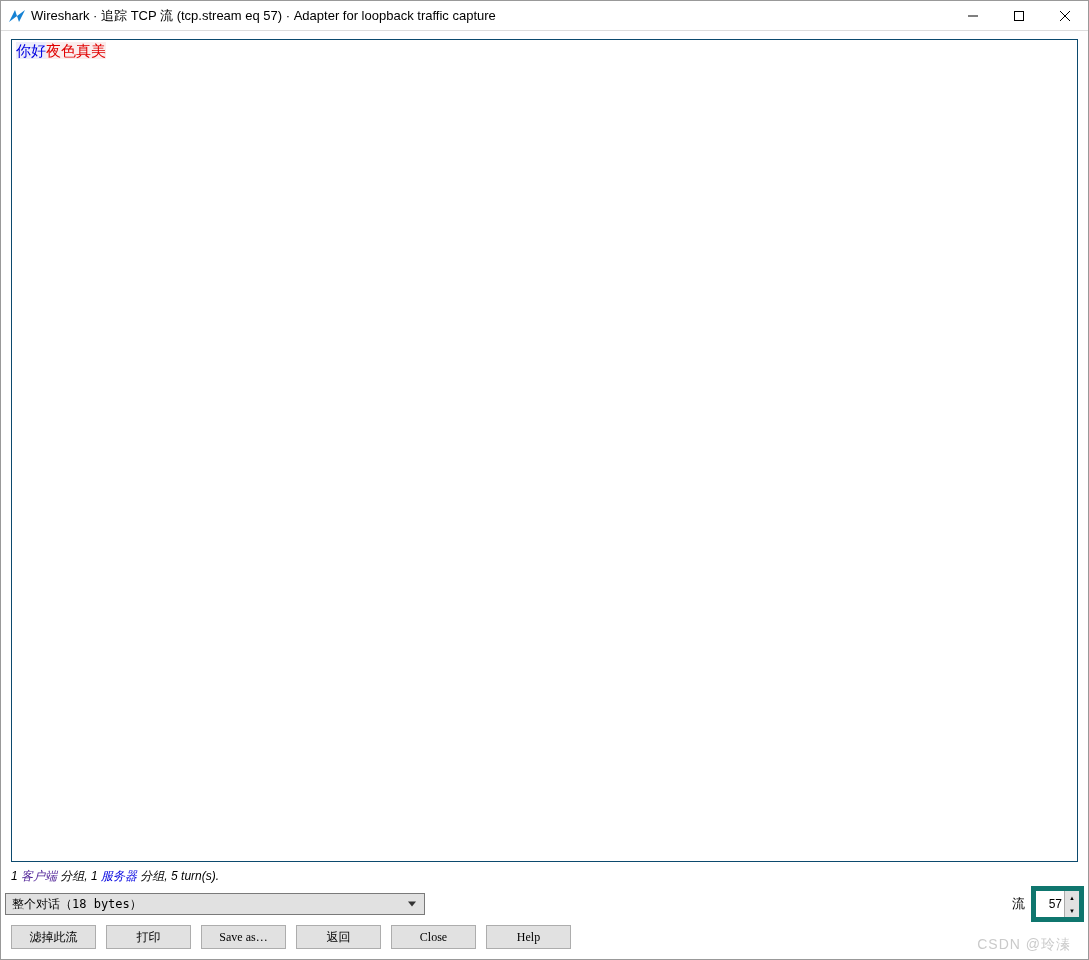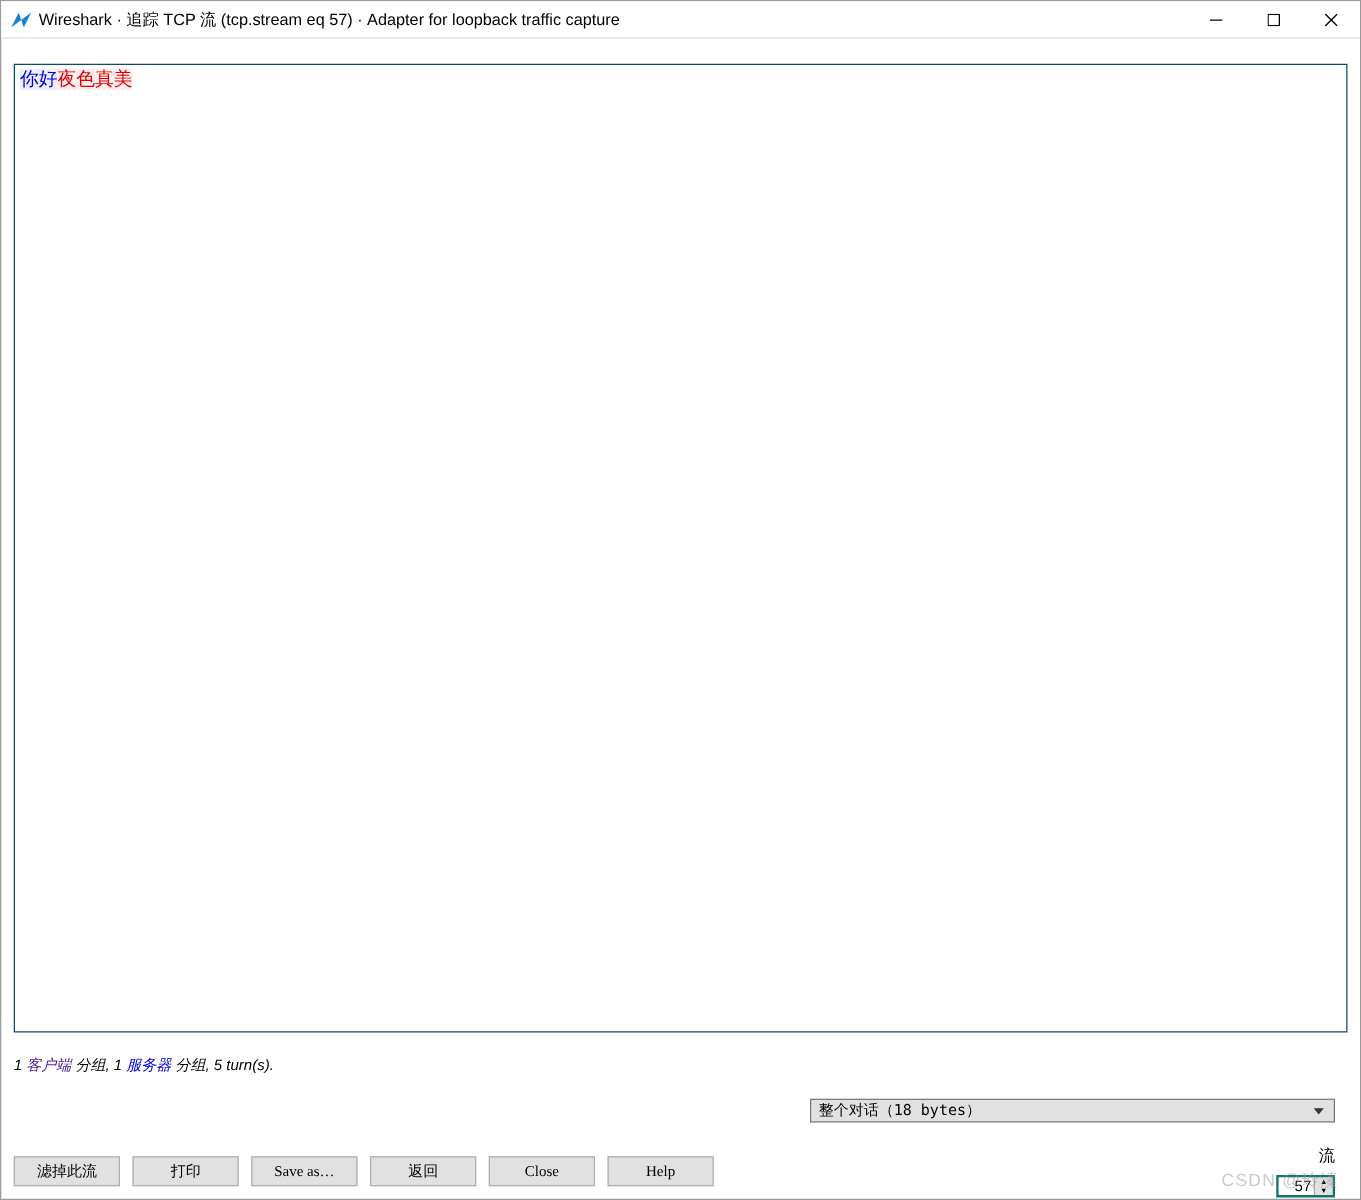--- a/index.html
+++ b/index.html
@@ -11,21 +11,20 @@
       height: 960px;
       overflow: hidden;
     }
     .window {
       width: 1089px;
       height: 960px;
       background: #fff;
       display: flex;
       flex-direction: column;
       border: 1px solid #999;
-      gap: 12px;
     }
     .titlebar {
       height: 30px;
       display: flex;
       align-items: center;
       padding-left: 8px;
       background: #fff;
       border-bottom: 1px solid #ddd;
     }
     .titlebar .app-icon {
@@ -66,26 +65,25 @@
       margin: 2px 10px 4px 10px;
       font-style: italic;
       font-size: 12px;
       color: #000;
     }
     .status-line .client-word { color: #4c1d95; }
     .status-line .server-word { color: #0000e0; }
     
     .control-row {
       display: flex;
-      align-items: flex-end;
-      margin: 2px 20px;
+      align-items: center;
+      margin: 2px 4px;
       gap: 6px;
       font-size: 13px;
       height: 26px;
-      flex-direction: column;
     }
     .combo {
       height: 22px;
       border: 1px solid #7a7a7a;
       background: #e1e1e1;
       font-size: 12px;
       font-family: "SimSun", monospace;
       padding: 0 24px 0 6px;
       display: flex;
       align-items: center;
@@ -110,22 +108,22 @@
       padding: 1px 2px;
       display: flex;
       align-items: center;
       gap: 4px;
     }
     .encoding-wrap .lbl { font-size: 13px; }
     .spacer { flex: 1; }
     .stream-label { font-size: 13px; }
     .spinbox {
       display: flex;
-      border: 2px solid #0f766e;
-      height: 22px;
+      border: 5px solid #0f766e;
+      height: 36px;
       background: #fff;
     }
     .spinbox input {
       width: 28px;
       border: none;
       text-align: right;
       padding-right: 2px;
       font-size: 12px;
     }
     .spinbox .arrows {

